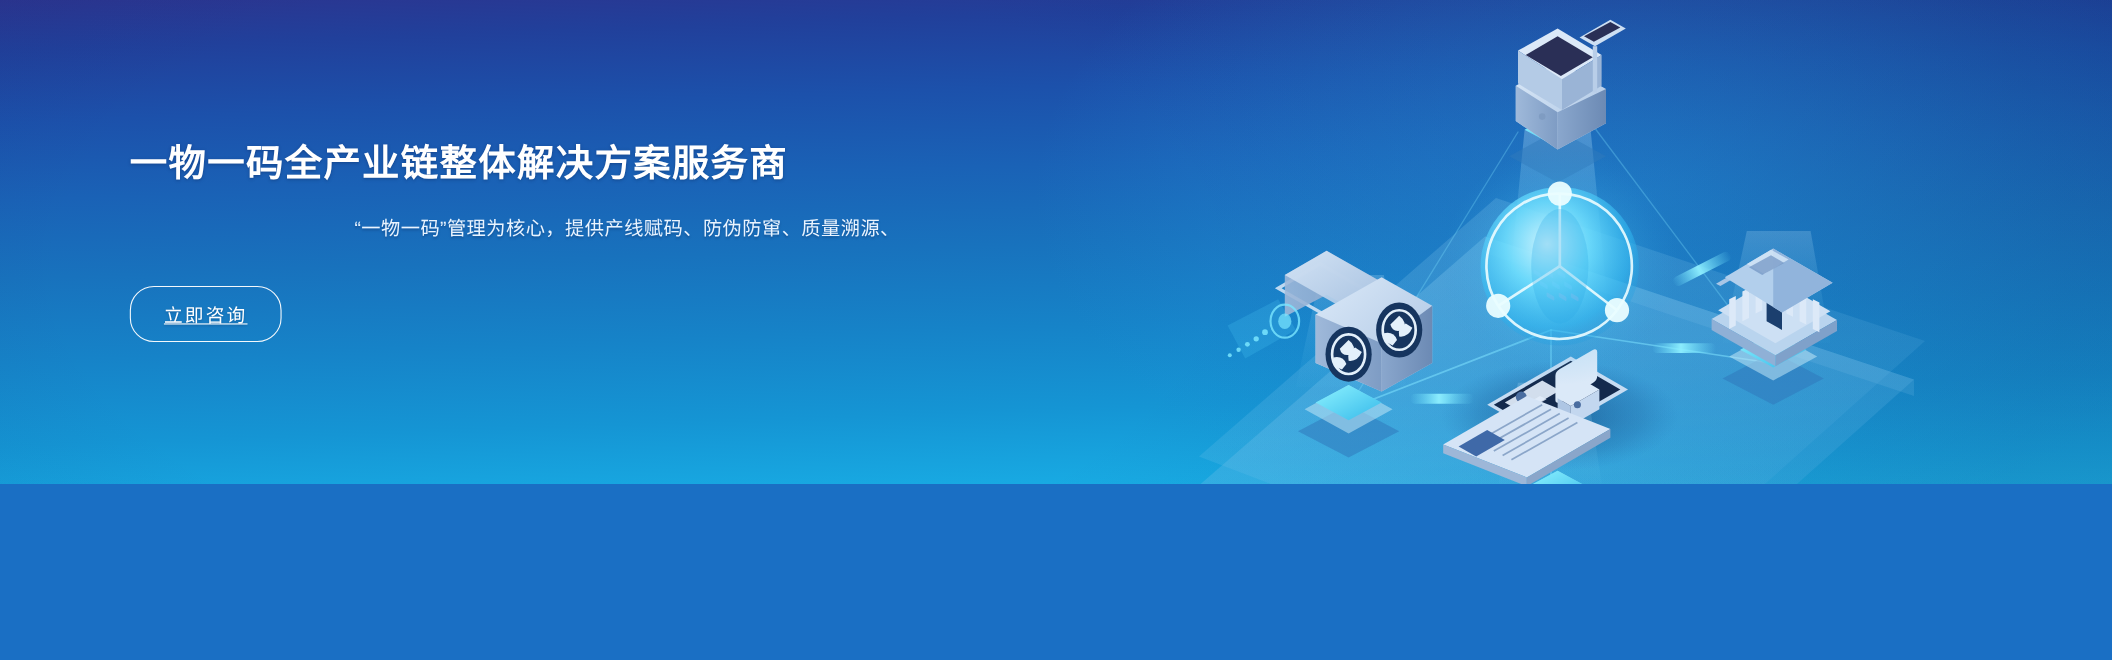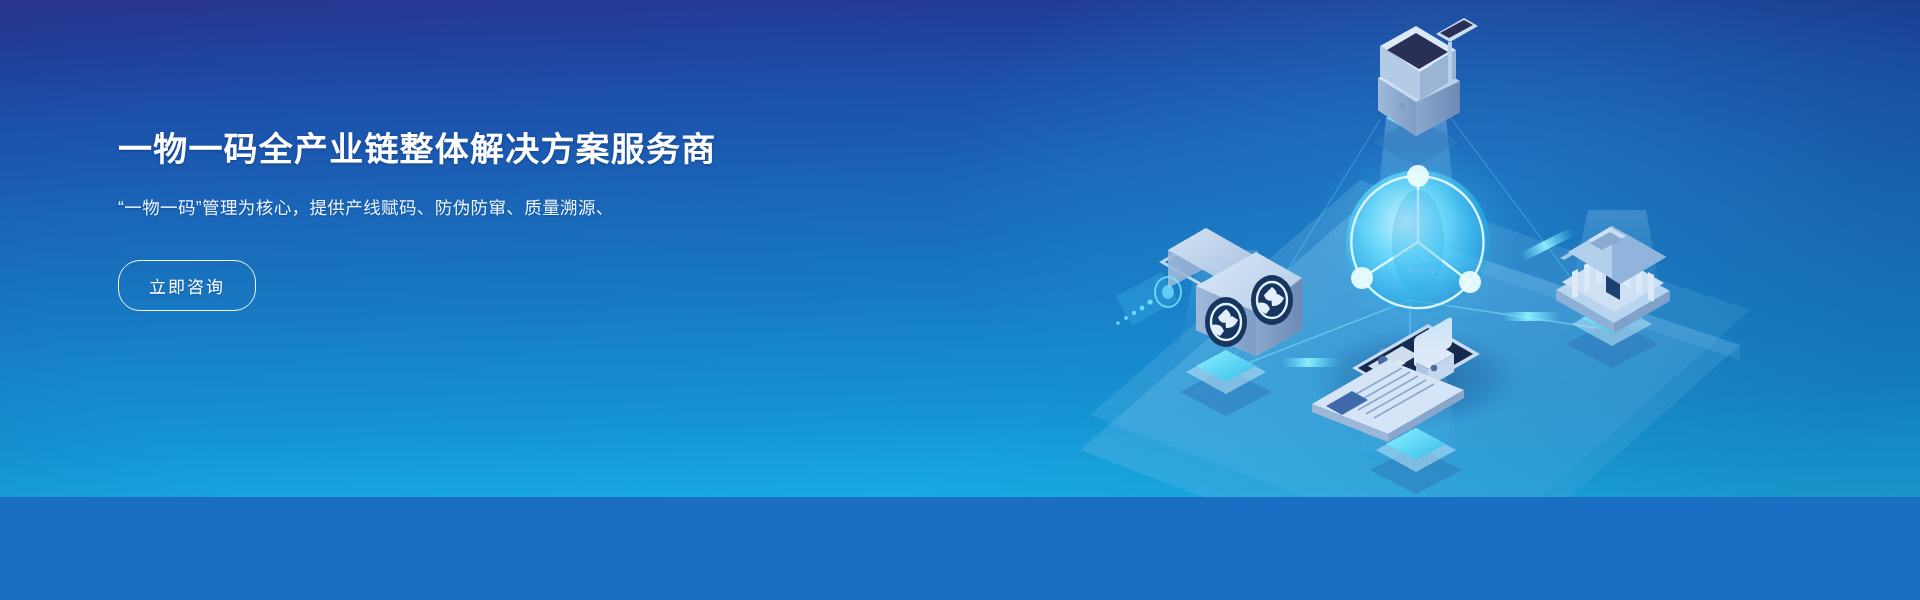--- a/index.html
+++ b/index.html
@@ -5,21 +5,21 @@
 <style>
   html,body{margin:0;padding:0;}
   body{
     width:1920px;height:600px;overflow:hidden;
     font-family:"Liberation Sans","DejaVu Sans",sans-serif;
     background:#1a6fc4;
   }
 
   
   .banner{
-    position:relative;width:1920px;height:497px;overflow:hidden;
+    position:relative;width:1920px;height:440px;overflow:hidden;
     background:
       radial-gradient(ellipse 900px 520px at 78% 40%, rgba(40,150,225,.55) 0%, rgba(40,150,225,0) 62%),
       linear-gradient(178deg,#2b3590 0%, #21409b 9%, #1c51ab 22%, #1a62b6 36%, #1872bd 50%, #1683c8 65%, #1595d4 80%, #18a9e2 93%, #1cb4e8 100%);
   }
   .vig{
     position:absolute;inset:0;
     background:radial-gradient(ellipse 1300px 700px at 30% 55%, rgba(0,0,0,0) 40%, rgba(10,30,90,.20) 100%);
     pointer-events:none;
   }
 
@@ -29,28 +29,29 @@
     margin:0;color:#ffffff;font-size:34px;font-weight:bold;
     letter-spacing:1.2px;line-height:1.25;
     text-shadow:0 1px 3px rgba(10,25,70,.35);
     white-space:nowrap;
   }
   .sub{
     margin:20px 0 0 0;color:#eaf4ff;font-size:17.5px;
     line-height:2.0;letter-spacing:.4px;font-weight:400;
     text-shadow:0 1px 2px rgba(10,25,70,.28);
   }
-  .sub span{display:block;}
+  .sub span{display:block;text-align:right;}
   .cta{
     display:inline-block;margin-top:34px;
     padding:12px 30px;min-width:106px;text-align:right;
     border:1.6px solid rgba(255,255,255,.95);border-radius:22px;
     color:#ffffff;font-size:17px;letter-spacing:2px;
     background:transparent;cursor:pointer;
     text-shadow:0 1px 2px rgba(10,25,70,.28);
+    text-decoration:underline;
   }
 
   
   .art{position:absolute;left:1050px;top:0;width:800px;height:600px;}
   .art svg{display:block;width:800px;height:600px;overflow:visible;}
 </style>
 </head>
 <body>
 
 <div class="banner">

